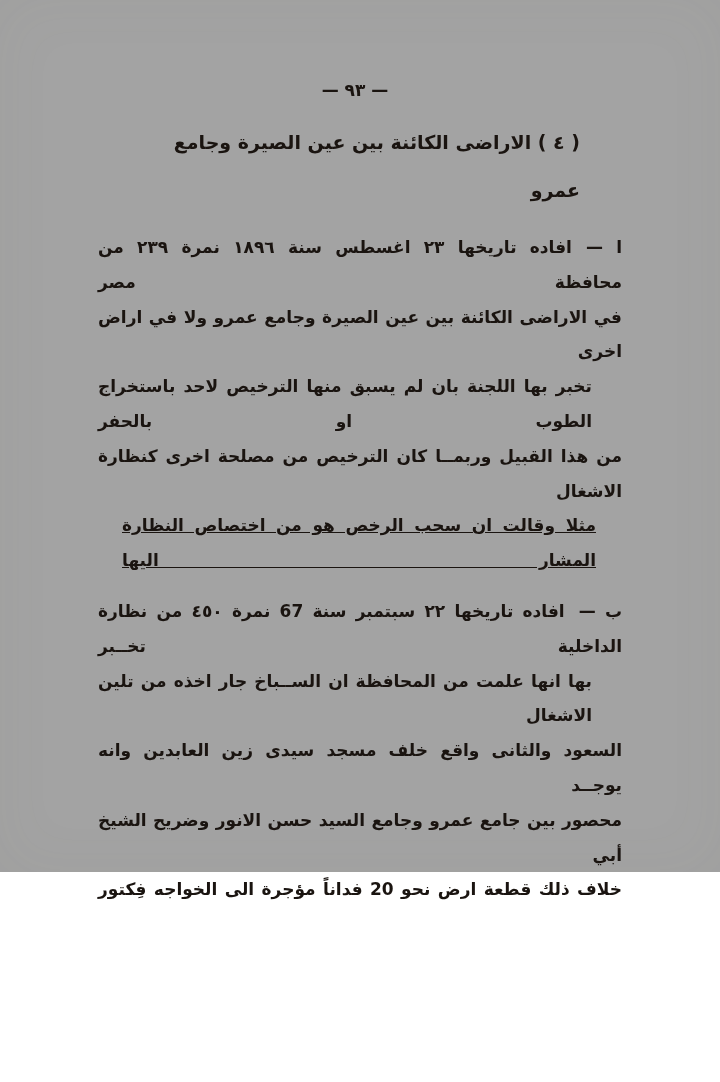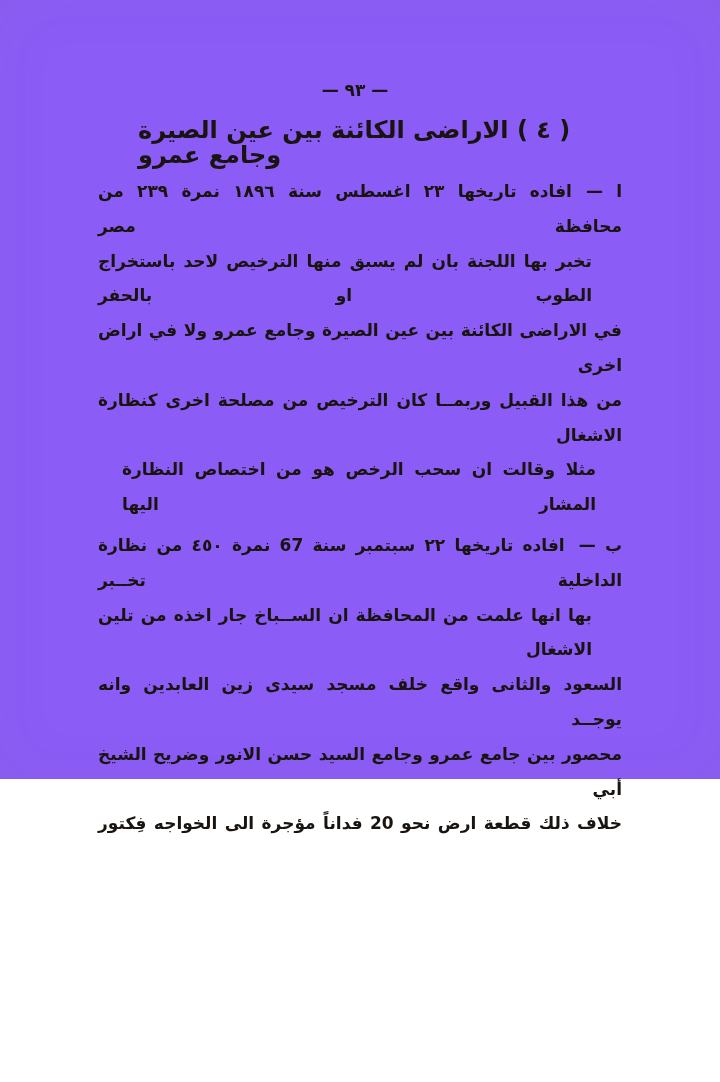--- a/index.html
+++ b/index.html
@@ -8,23 +8,23 @@
   }
   body {
     width: 720px;
     height: 1082px;
     background: #ffffff;
     overflow: hidden;
   }
   .page {
     position: relative;
     width: 720px;
-    height: 779px;
+    height: 872px;
     direction: rtl;
-    background: #8b5cf6;
+    background: #a3a3a3;
     box-shadow: inset 0 0 60px rgba(120,115,105,0.06);
     color: #1a1410;
     font-family: "DejaVu Sans", sans-serif;
     font-weight: bold;
   }
   .page-number {
     position: absolute;
     top: 80px;
     left: 0;
     right: 10px;
@@ -34,70 +34,71 @@
   }
   .text-block {
     position: absolute;
     top: 118px;
     right: 98px;
     width: 524px;
   }
   .heading {
     margin: 0;
     padding: 0 42px 0 40px;
-    font-size: 24px;
-    line-height: 25px;
-    text-align: left;
+    font-size: 19px;
+    line-height: 48px;
+    text-align: right;
     font-weight: bold;
   }
   .subheading {
     padding: 0 14px;
     font-size: 18px;
     line-height: 38px;
     text-align: center;
   }
   .item {
-    margin-top: 6px;
+    margin-top: 16px;
   }
   .line {
     font-size: 17px;
     line-height: 34.8px;
     text-align: justify;
     text-align-last: justify;
     white-space: nowrap;
   }
   .line.full, .line.right, .line.both {
     white-space: normal;
   }
   .line.right {
     padding-right: 30px;
   }
   .line.both {
     padding-right: 26px;
     padding-left: 24px;
+    text-decoration: underline;
   }
   .marker {
     margin-left: 14px;
   }
 </style>
 </head>
 <body>
 
 <div class="page">
   <div class="page-number">— ٩٣ —</div>
 
   <div class="text-block">
     <h1 class="heading">( ٤ )  الاراضى الكائنة بين عين الصيرة وجامع عمرو</h1>
 
 
     <div class="item">
       <div class="lines">
           <div class="line full"><span class="marker">ا —</span><span>افاده تاريخها ٢٣ اغسطس سنة ١٨٩٦ نمرة ٢٣٩ من محافظة مصر</span></div>
+          <div class="line full">في الاراضى الكائنة بين عين الصيرة وجامع عمرو ولا في اراض اخرى</div>
           <div class="line right">تخبر بها اللجنة بان لم يسبق منها الترخيص لاحد باستخراج الطوب او بالحفر</div>
-          <div class="line full">في الاراضى الكائنة بين عين الصيرة وجامع عمرو ولا في اراض اخرى</div>
           <div class="line full">من هذا القبيل وربمــا كان الترخيص من مصلحة اخرى كنظارة الاشغال</div>
           <div class="line both">مثلا وقالت ان سحب الرخص هو من اختصاص النظارة المشار اليها</div>
         </div>
     </div>
 
     <div class="item">
       <div class="lines">
           <div class="line full"><span class="marker">ب —</span><span>افاده تاريخها ٢٢ سبتمبر سنة 67 نمرة ٤٥٠ من نظارة الداخلية تخــبر</span></div>
           <div class="line right">بها انها علمت من المحافظة ان الســباخ جار اخذه من تلين الاشغال</div>
           <div class="line full">السعود والثانى واقع خلف مسجد سيدى زين العابدين وانه يوجــد</div>

